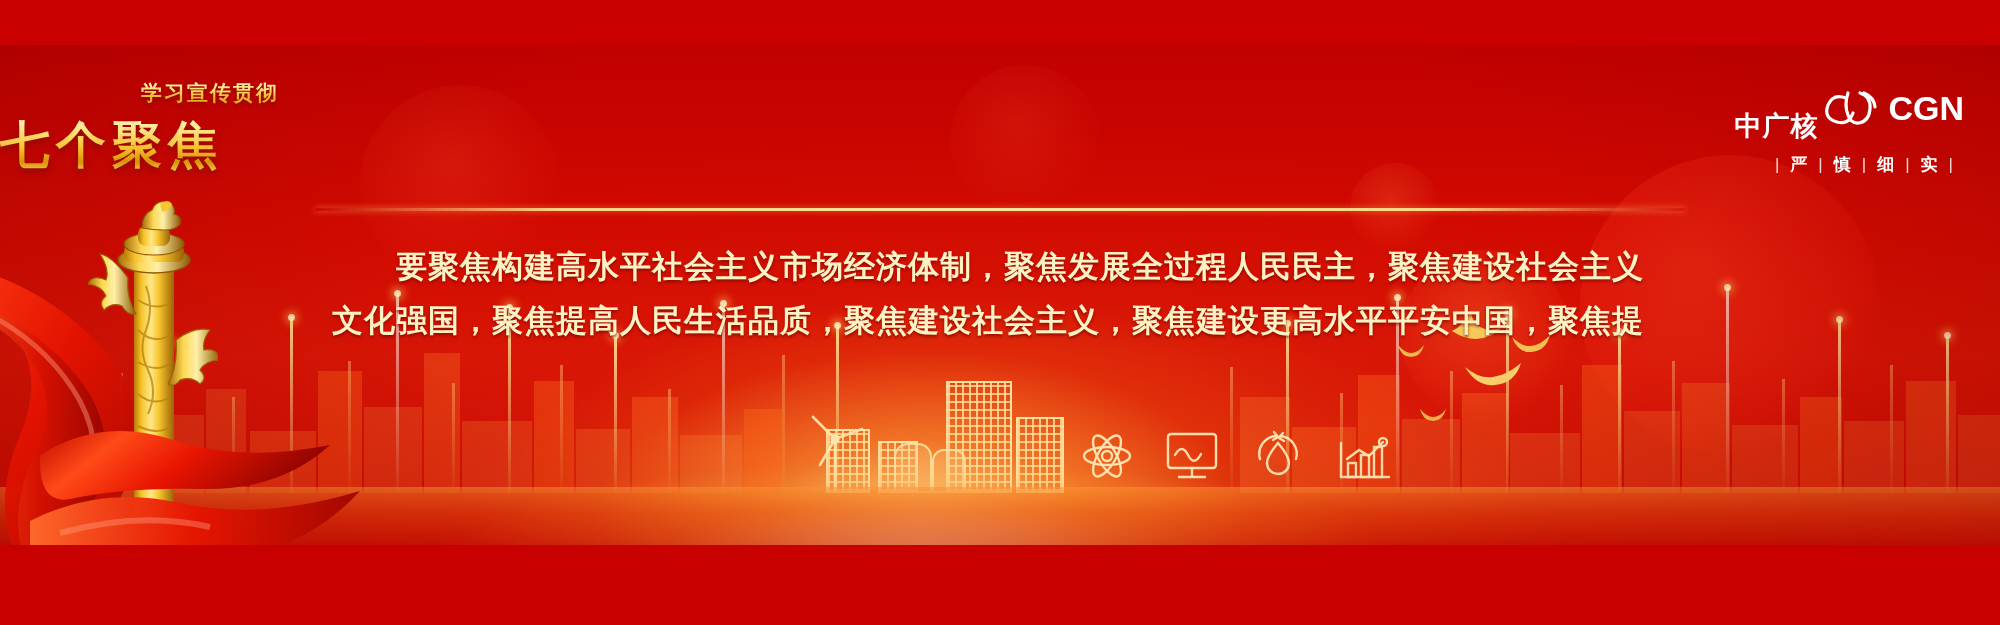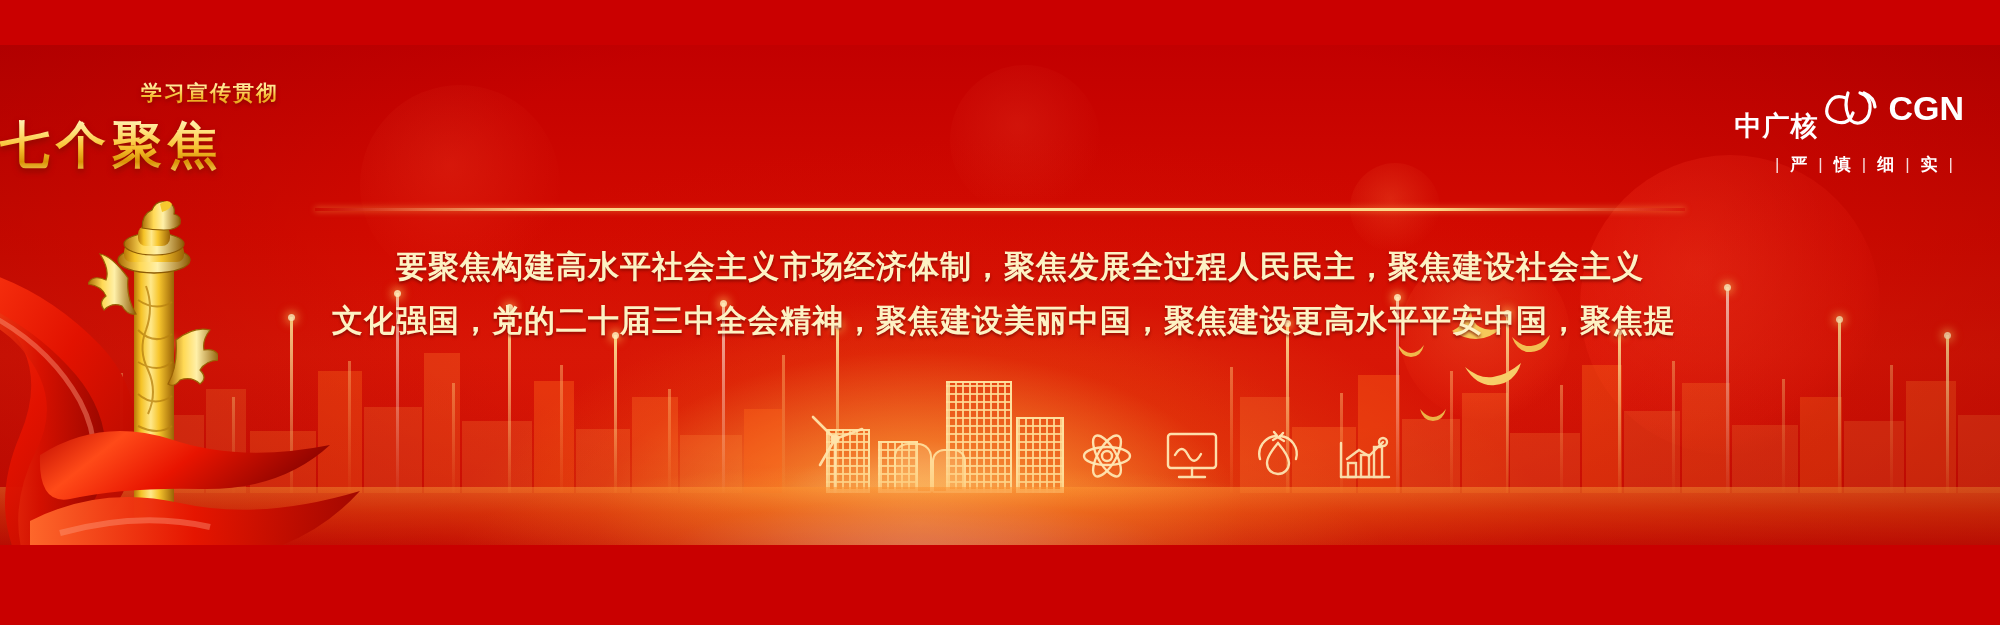--- a/index.html
+++ b/index.html
@@ -374,17 +374,17 @@
   </div>
 
   <div class="title">
     <span>七个聚焦</span>
   </div>
 
   <div class="divider"></div>
 
   <div class="body-text">
     <p class="first">要聚焦构建高水平社会主义市场经济体制，聚焦发展全过程人民民主，聚焦建设社会主义</p>
-    <p>文化强国，党的二十届三中全会精神，聚焦建设美丽中国，聚焦建设更高水平平安中国，聚焦提</p>
+    <p>文化强国，聚焦提高人民生活品质，聚焦建设社会主义，聚焦建设更高水平平安中国，聚焦提</p>
   </div>
 
   <div class="band-bottom"></div>
 </div>
 
 </body></html>

